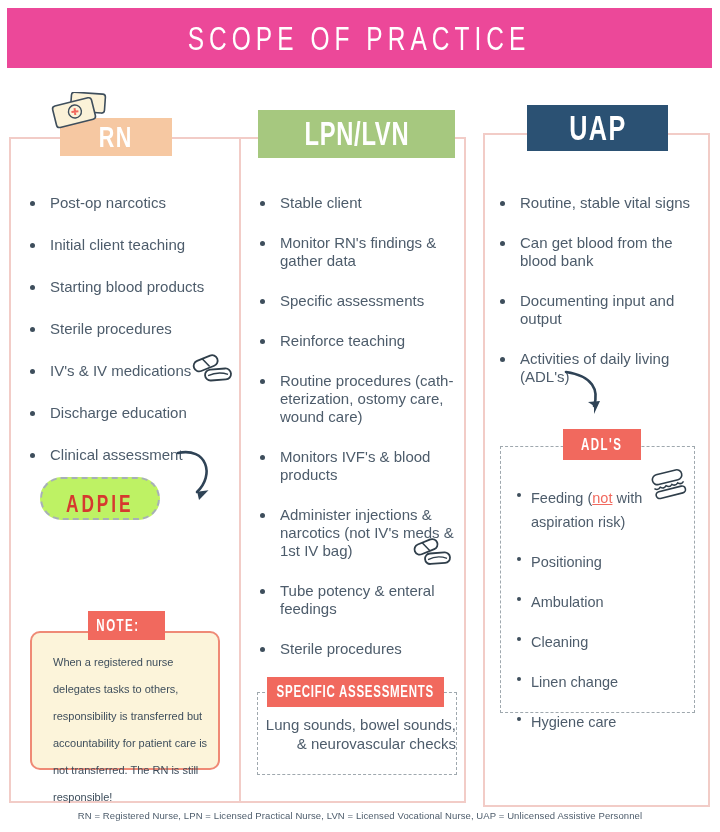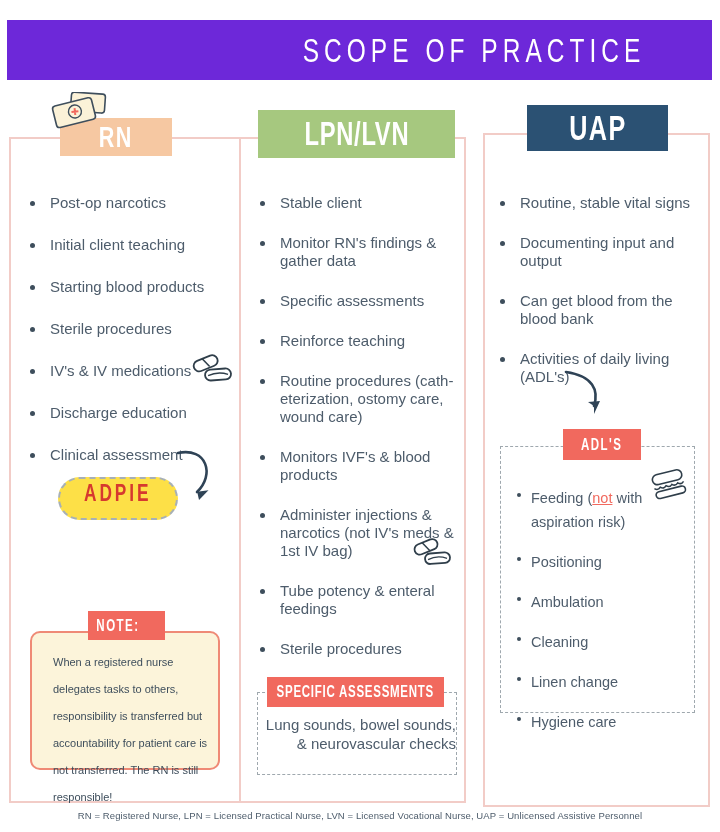--- a/index.html
+++ b/index.html
@@ -1,22 +1,22 @@
 <!DOCTYPE html>
 <html><head>
 <meta charset="utf-8">
 <style>
   * { margin:0; padding:0; box-sizing:border-box; }
   html,body { background:#ffffff; }
   body { font-family:"Liberation Sans", sans-serif; }
   .page { position:relative; width:720px; height:832px; background:#ffffff; overflow:hidden; }
 
   
-  .title-bar { position:absolute; left:7px; top:20px; width:705px; height:60px;
-    background:#6d28d9; display:flex; align-items:center; justify-content:flex-end; }
+  .title-bar { position:absolute; left:7px; top:8px; width:705px; height:60px;
+    background:#ec4899; display:flex; align-items:center; justify-content:center; }
   .display { display:inline-block; font-weight:700; color:#ffffff;
     transform:scaleX(0.72); white-space:nowrap; }
   .title-text { font-size:34px; letter-spacing:7px; font-weight:400; }
 
   
   .panel { position:absolute; border:2px solid #f2ccc7; background:transparent; }
   .panel-left  { left:9px;  top:137px; width:457px; height:666px; }
   .panel-right { left:483px; top:133px; width:227px; height:674px; }
   .divider { position:absolute; left:239px; top:137px; width:2px; height:666px; background:#f2ccc7; }
 
@@ -34,23 +34,23 @@
   .col-list li { position:relative; padding-left:24px; margin-bottom:24px; }
   .col-list li::before { content:""; position:absolute; left:4px; top:7px;
     width:5px; height:5px; border-radius:50%; background:#3e4e5c; }
   .list-rn  { left:26px;  top:194px; width:196px; }
   .list-lpn { left:256px; top:194px; width:200px; }
   .list-lpn li { margin-bottom:22px; }
   .list-uap { left:496px; top:194px; width:208px; }
   .list-uap li { margin-bottom:22px; }
 
   
-  .adpie-pill { position:absolute; left:58px; top:477px; width:120px; height:43px;
+  .adpie-pill { position:absolute; left:40px; top:477px; width:120px; height:43px;
     border:2px dashed #a7b0b6; border-radius:22px;
-    display:flex; align-items:flex-start; justify-content:center; background:#fde047; }
+    display:flex; align-items:flex-end; justify-content:center; background:#bef264; }
   .adpie-pill .display { color:#d6392f; font-size:24px; letter-spacing:4px; }
 
   
   .note-tab { position:absolute; left:88px; top:611px; width:77px; height:29px;
     background:#f1695e; z-index:2; display:flex; align-items:center; justify-content:flex-start; }
   .note-tab .display { font-size:16px; letter-spacing:2px; }
   .note-box { position:absolute; left:30px; top:631px; width:190px; height:139px;
     background:#fcf4da; border:2px solid #ef8a76; border-radius:10px;
     padding:16px 10px 6px 21px; color:#3e4e5c; font-size:11px; line-height:27px; }
 
@@ -178,22 +178,22 @@
 
   <div class="sa-banner">
     <span class="display">SPECIFIC ASSESSMENTS</span>
   </div>
   <div class="sa-box">
     <span>Lung sounds, bowel sounds, &amp; neurovascular checks</span>
   </div>
 
   <ul class="col-list list-uap">
     <li>Routine, stable vital signs</li>
+    <li>Can get blood from the blood bank</li>
     <li>Documenting input and output</li>
-    <li>Can get blood from the blood bank</li>
     <li>Activities of daily living (ADL's)</li>
   </ul>
 
   <div class="icon" style="left:563px; top:366px;">
     <svg width="46" height="52" viewBox="0 0 46 52">
       <path d="M3 6 C30 10 36 24 31 40" fill="none" stroke="#2f4356" stroke-width="2.6" stroke-linecap="round"></path>
       <polygon points="31,40 25,36 37,35 31,48" fill="#2f4356"></polygon>
     </svg>
   </div>
 

